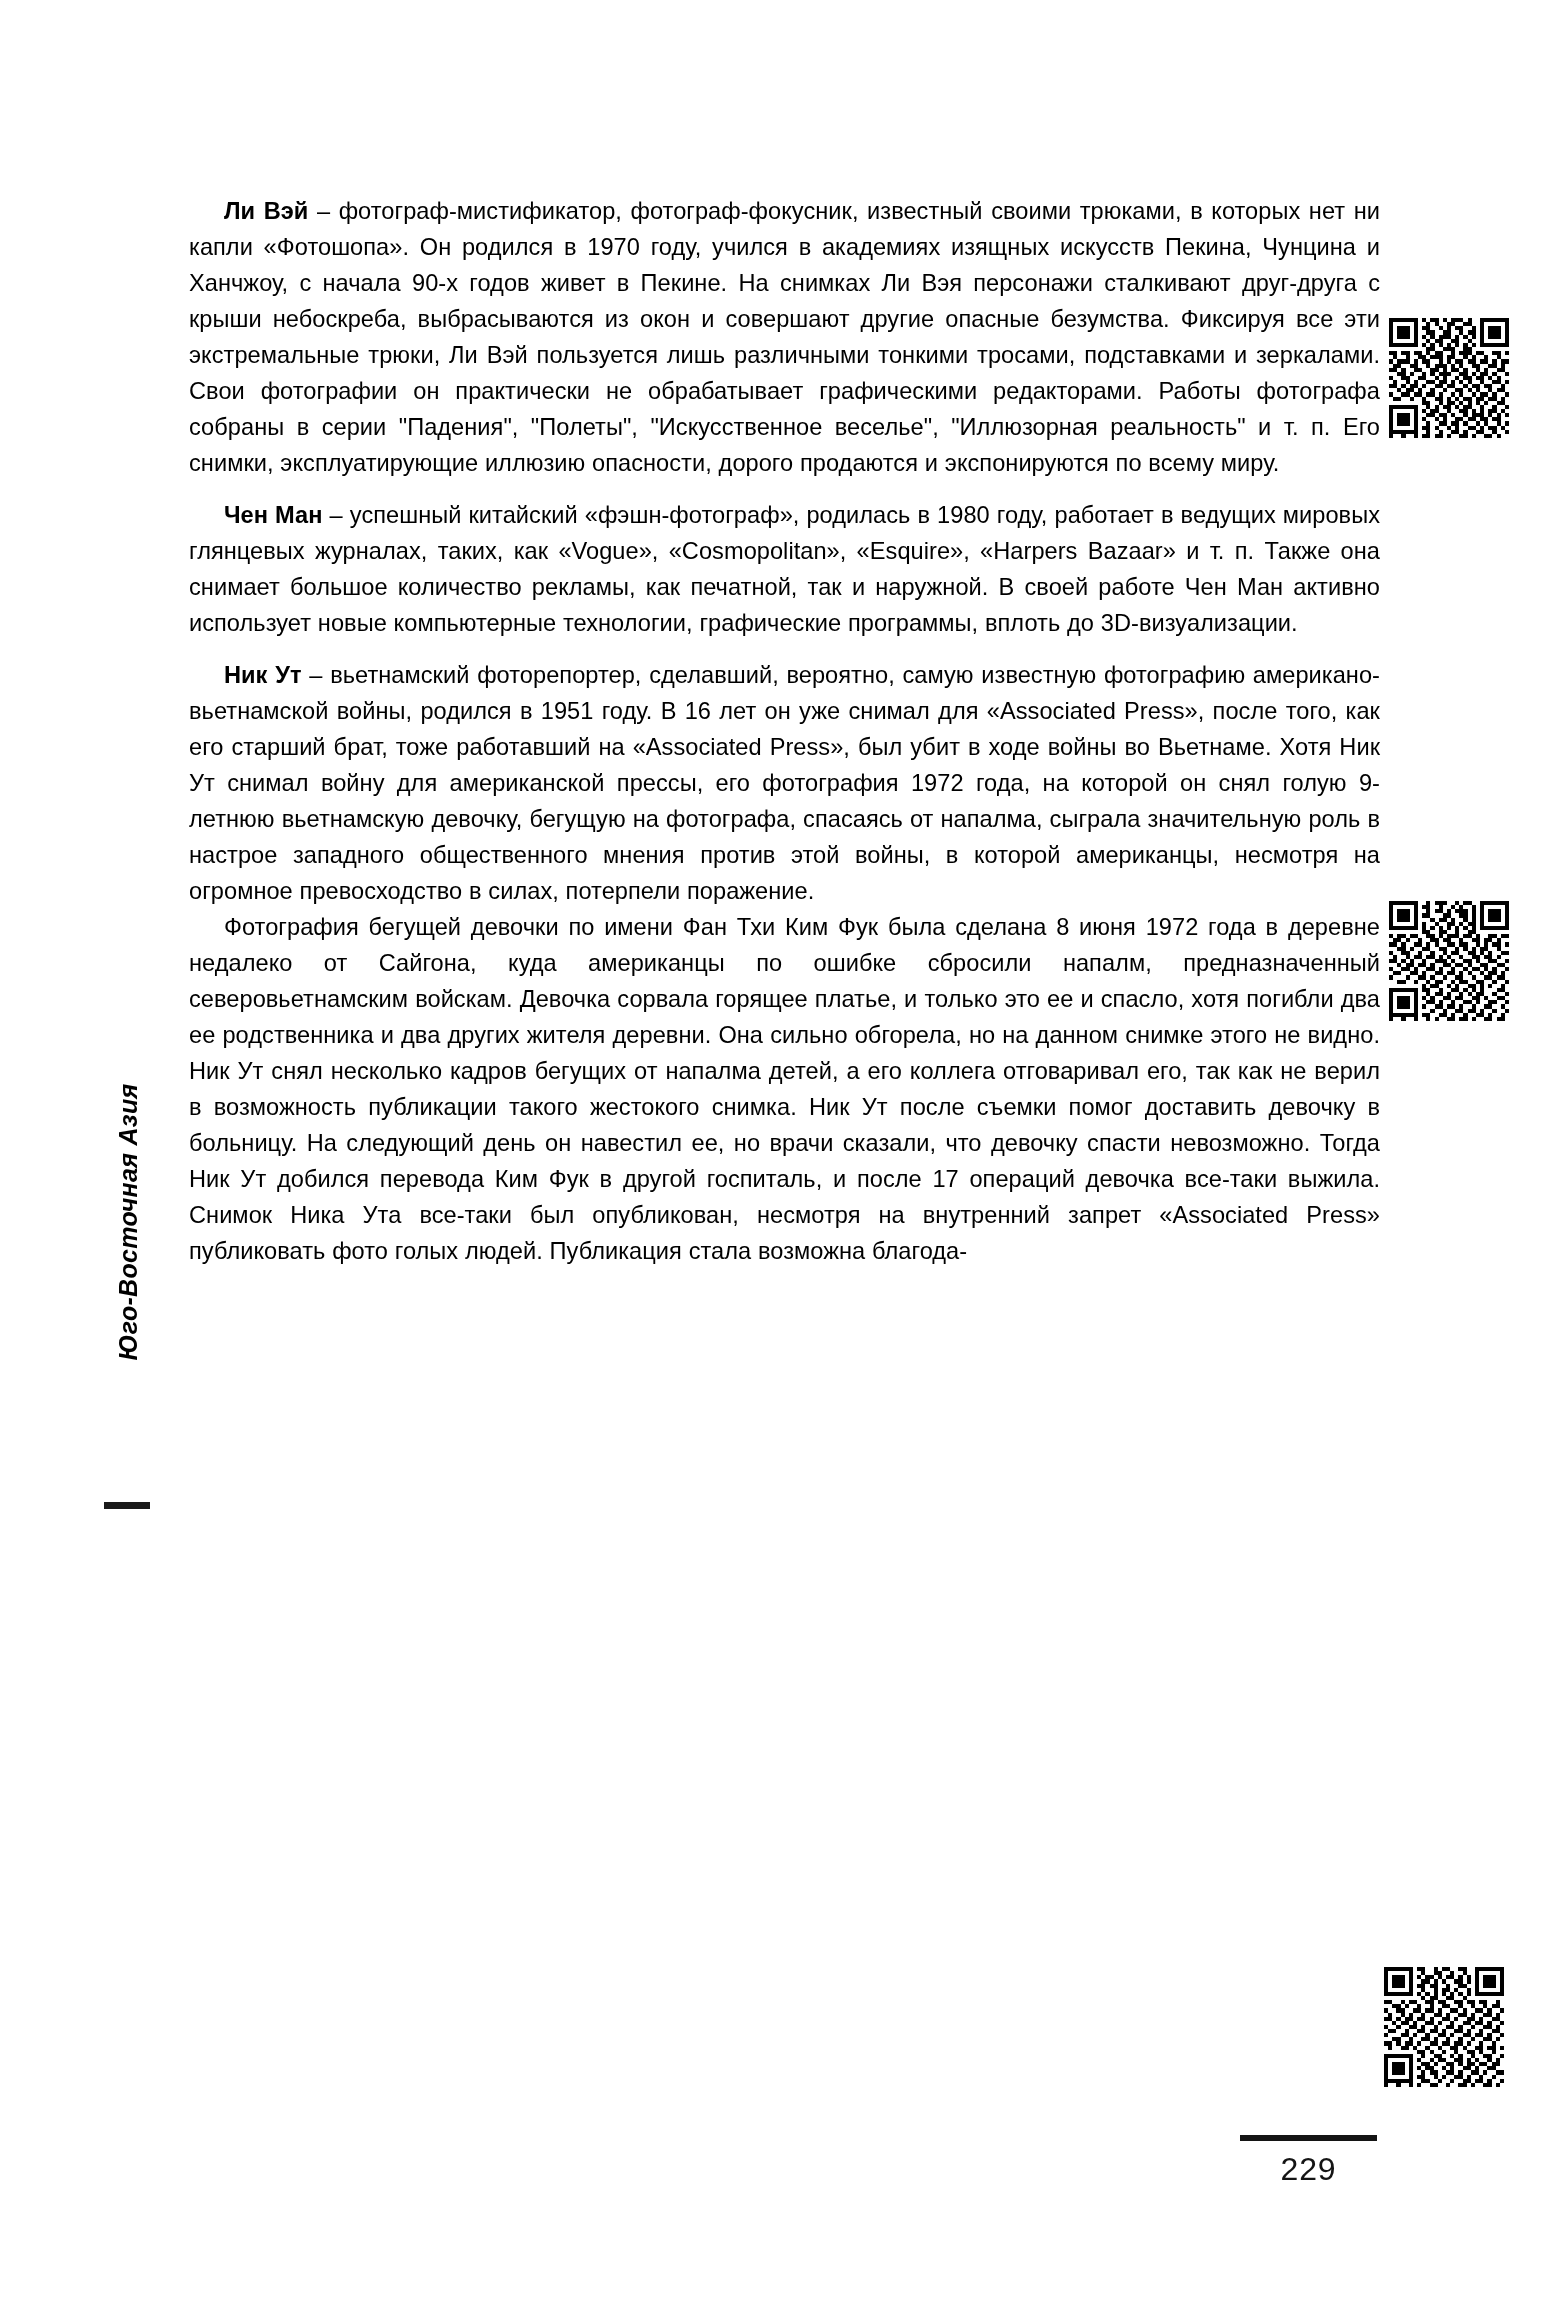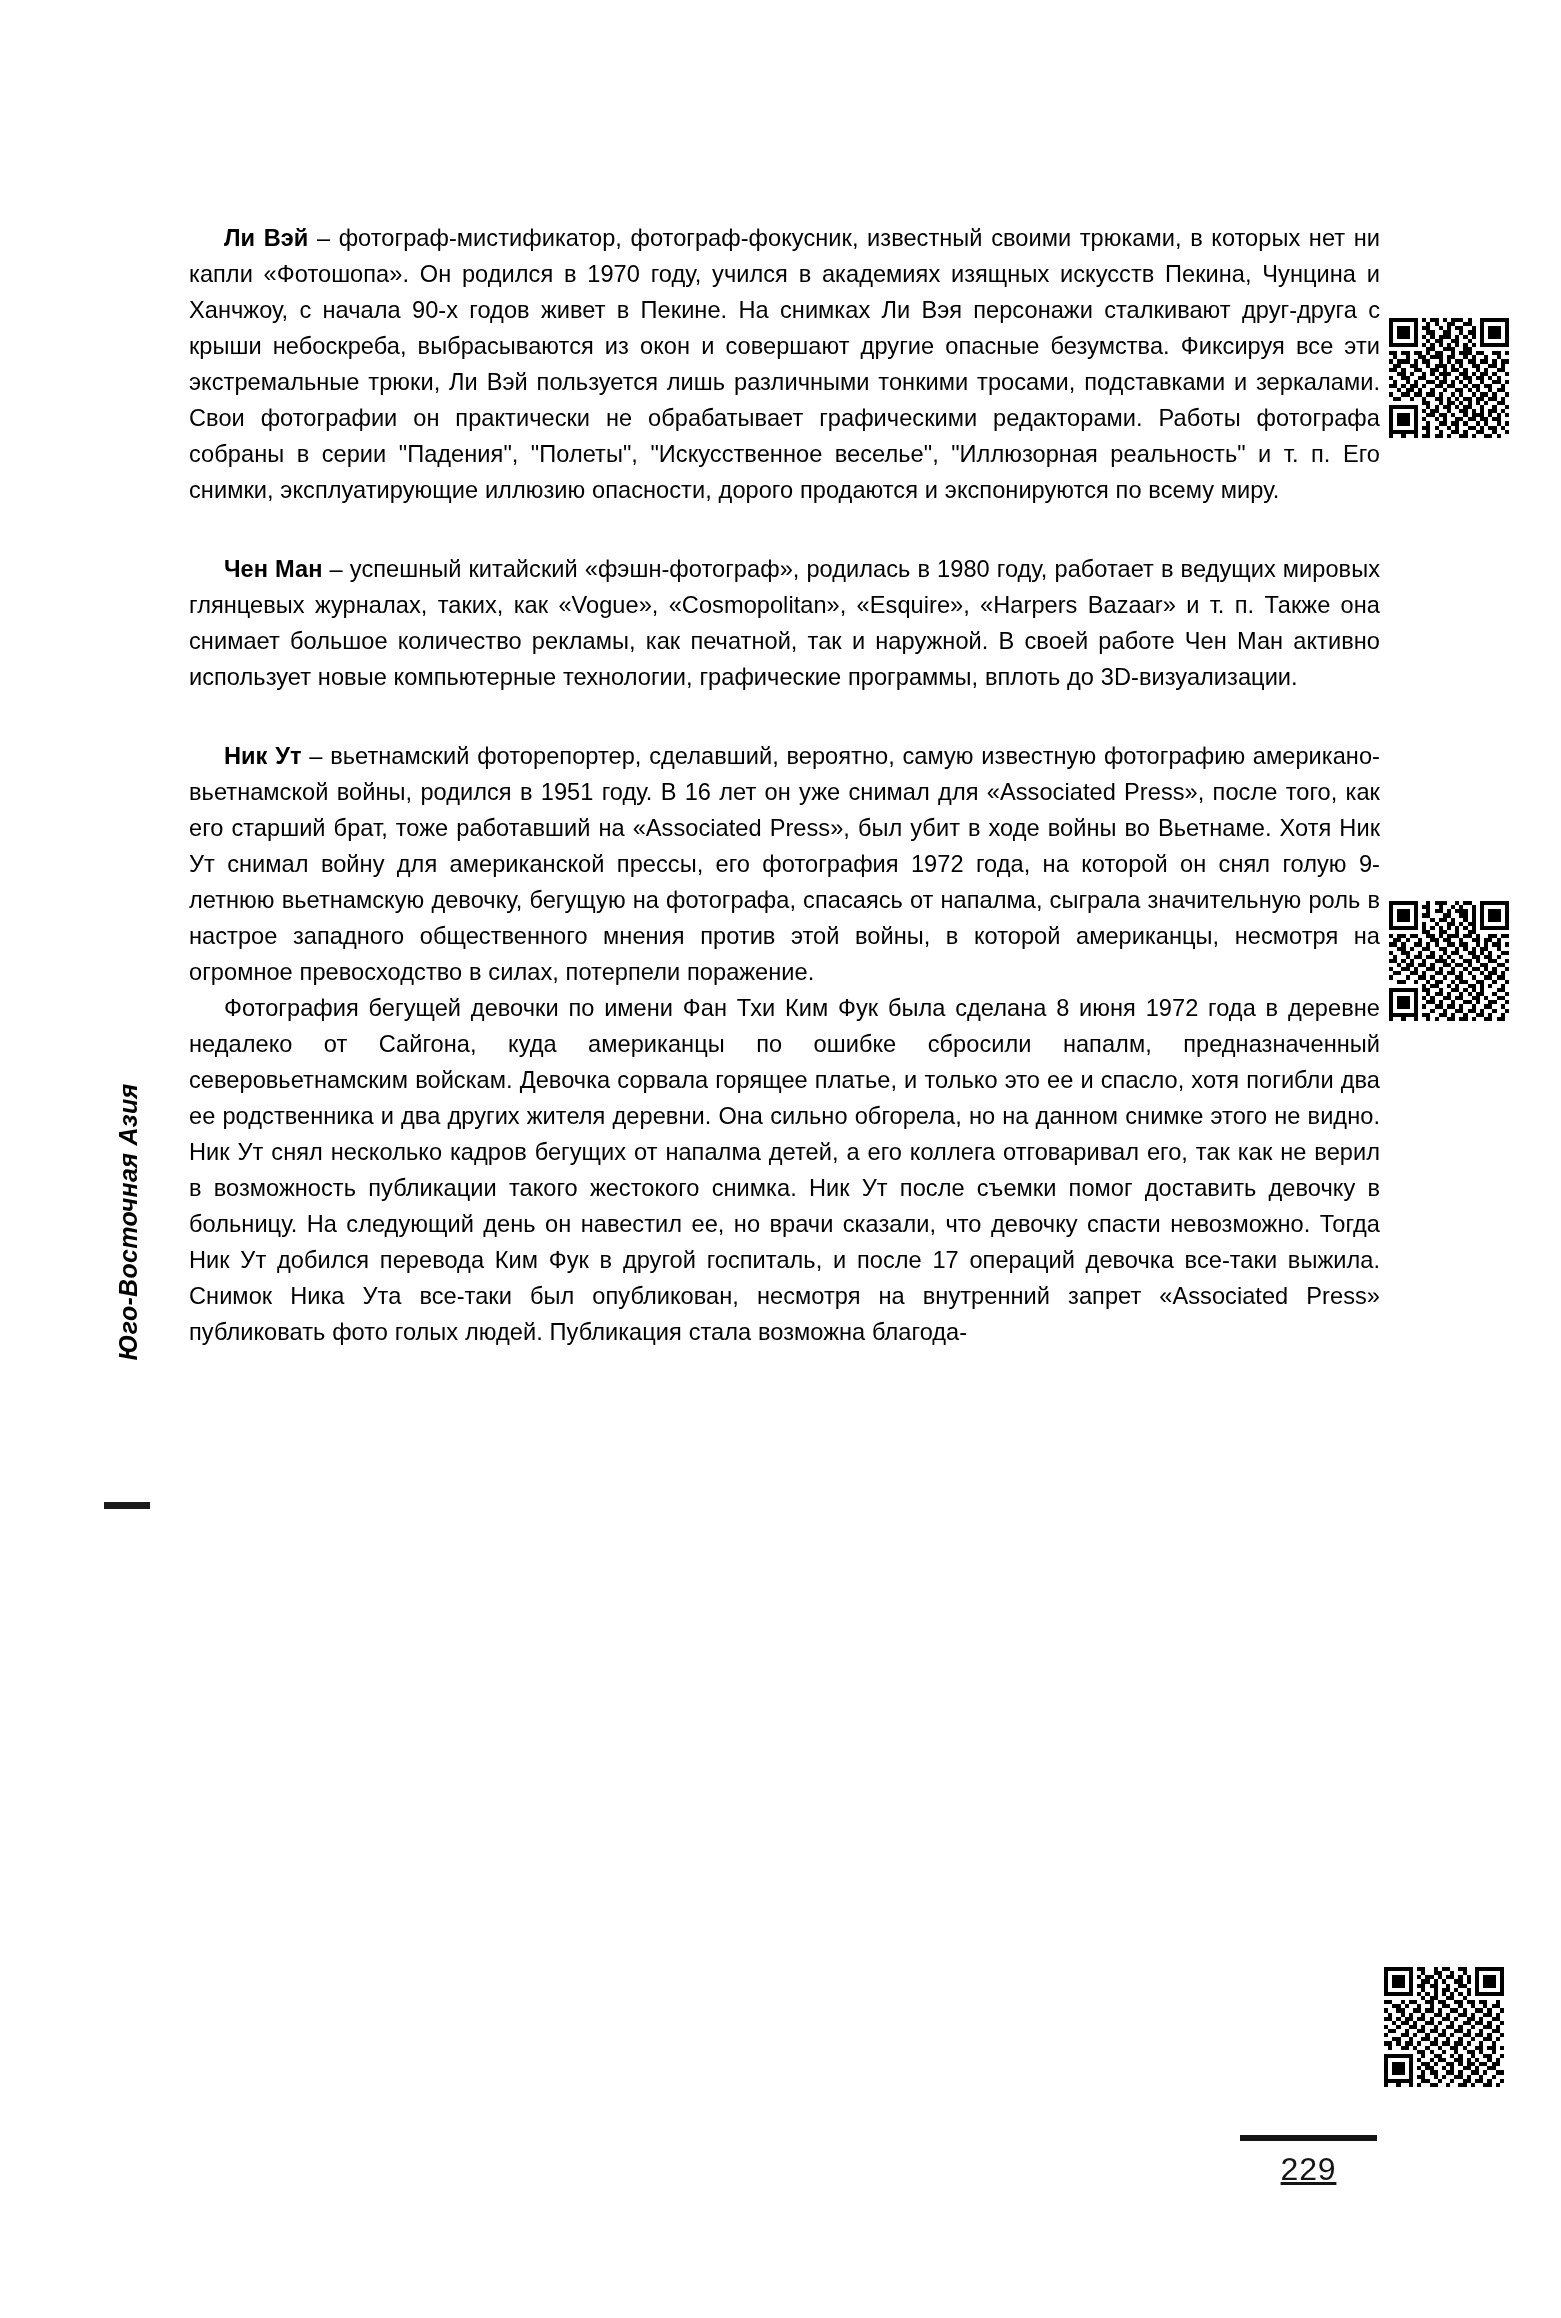--- a/index.html
+++ b/index.html
@@ -37,21 +37,21 @@
     letter-spacing: 0.04px;
     word-spacing: 0.2px;
     hyphens: manual;
   }
 
   .para.indent {
     text-indent: 35px;
   }
 
   .para.gap-big {
-    margin-top: 43px;
+    margin-top: 16px;
   }
 
   .lead {
     font-weight: bold;
   }
 
   
   .side-label-wrap {
     position: absolute;
     left: 89px;
@@ -112,21 +112,20 @@
 
   .page-number {
     position: absolute;
     left: 1240px;
     top: 2151px;
     width: 137px;
     text-align: center;
     font-size: 32px;
     letter-spacing: 0.8px;
     color: #141414;
-    text-decoration: underline;
   }
 </style>
 </head>
 <body>
 
 <div class="page">
 
   <div class="text-column">
 
 

